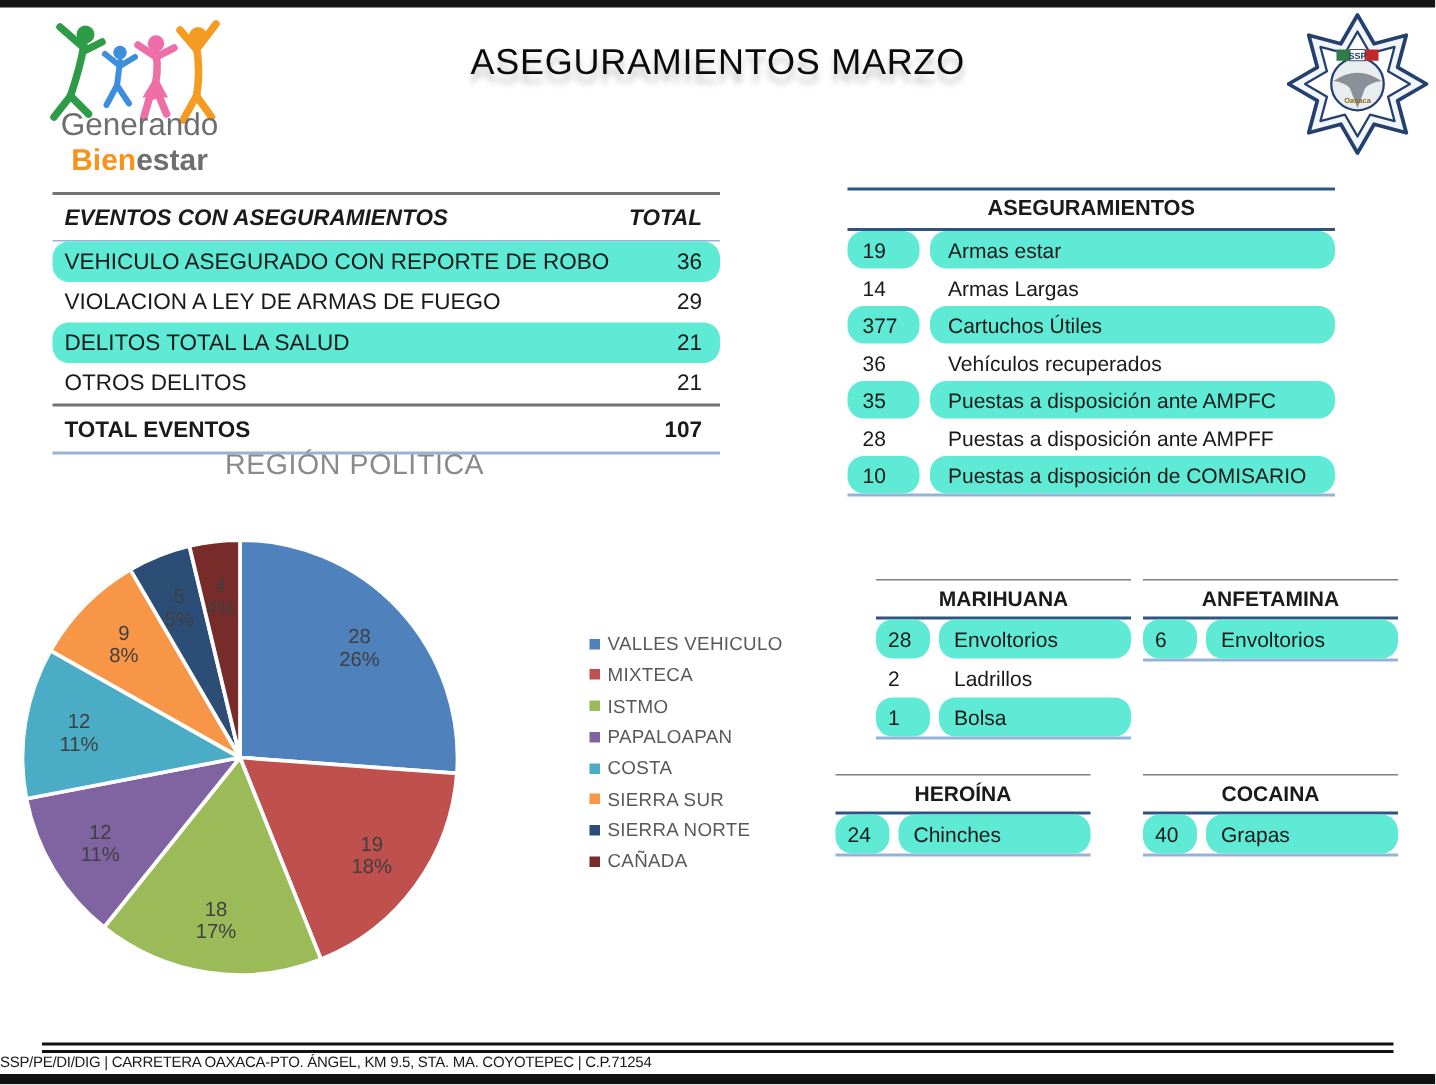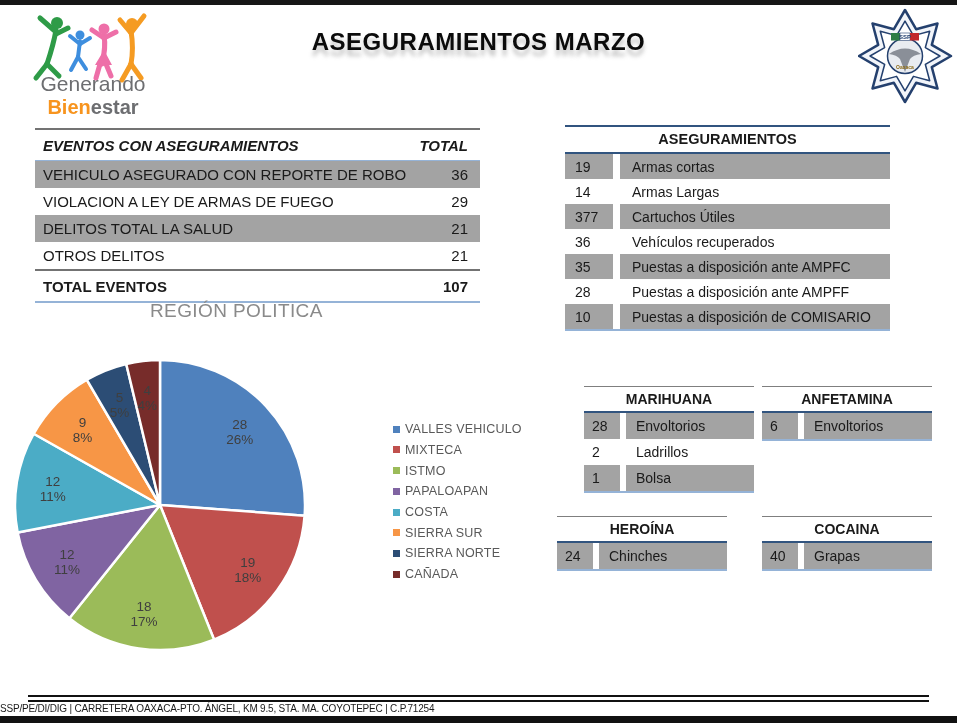--- a/index.html
+++ b/index.html
@@ -8,26 +8,26 @@
   .topbar{position:absolute;top:0;left:0;right:0;height:5px;background:#161616;}
   .bottombar{position:absolute;bottom:0;left:0;right:0;height:7px;background:#111;}
 
   
   .logo{position:absolute;left:18px;top:8px;width:150px;height:110px;}
   .logo-text{position:absolute;left:18px;top:72px;width:150px;text-align:center;line-height:1.15;}
   .logo-line1{font-size:21px;color:#6d6e71;}
   .logo-line2{font-size:20px;color:#6d6e71;font-weight:bold;}
   .logo-bien{color:#f7941e;}
   .page-title{position:absolute;left:0;right:0;top:28px;text-align:center;
-      font-size:24px;font-weight:bold;color:#0b0b0b;letter-spacing:0.5px;
+      font-size:24px;font-weight:normal;color:#0b0b0b;letter-spacing:0.5px;
       text-shadow:0 6px 4px rgba(110,110,110,0.40);}
   .badge{position:absolute;left:858px;top:4px;width:95px;height:110px;}
 
   
-  .blue{background:#a3a3a3;}
+  .blue{background:#5eead4;border-radius:11px;}
 
   
   .ev-table{position:absolute;left:35px;top:128px;width:445px;font-size:15px;}
   .ev-header{display:flex;align-items:center;height:30px;font-weight:bold;
       border-top:2px solid #737373;border-bottom:1px solid #95B3D7;font-style:italic;}
   .ev-row{display:flex;align-items:center;height:27px;}
   .ev-total{display:flex;align-items:center;height:30px;font-weight:bold;
       border-top:2px solid #737373;border-bottom:2px solid #95B3D7;}
   .ev-label{padding-left:8px;}
   .ev-value{margin-left:auto;padding-right:12px;}
@@ -150,21 +150,21 @@
     <div class="ev-total">
       <span class="ev-label">TOTAL EVENTOS</span>
       <span class="ev-value">107</span>
     </div>
   </div>
 
   <div class="as-table">
     <div class="as-title">ASEGURAMIENTOS</div>
     <div class="as-row">
       <span class="as-num blue">19</span>
-      <span class="as-lbl blue">Armas cortas</span>
+      <span class="as-lbl blue">Armas estar</span>
     </div>
     <div class="as-row">
       <span class="as-num">14</span>
       <span class="as-lbl">Armas Largas</span>
     </div>
     <div class="as-row">
       <span class="as-num blue">377</span>
       <span class="as-lbl blue">Cartuchos Útiles</span>
     </div>
     <div class="as-row">

